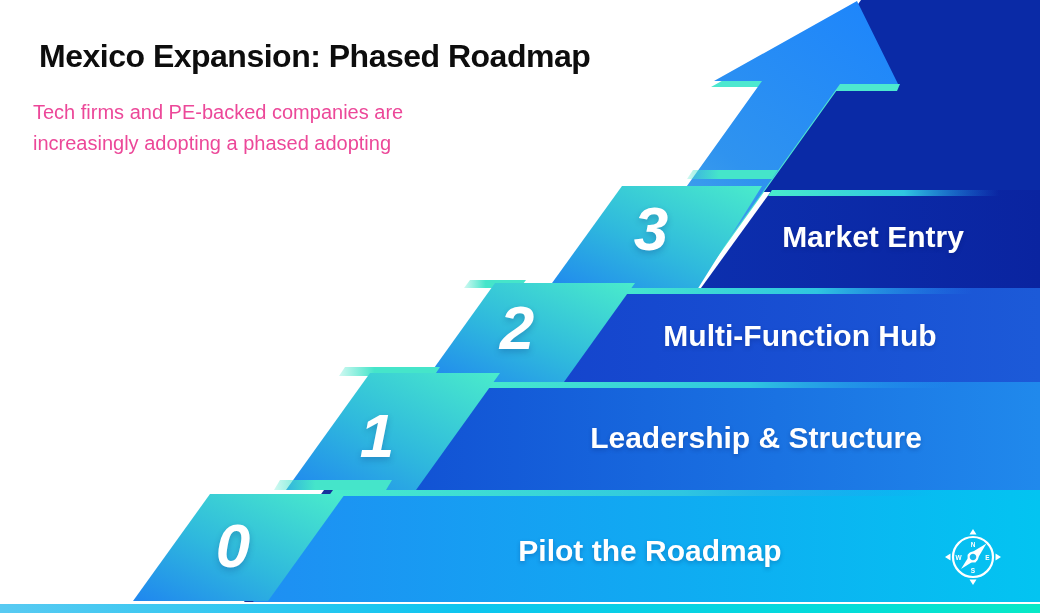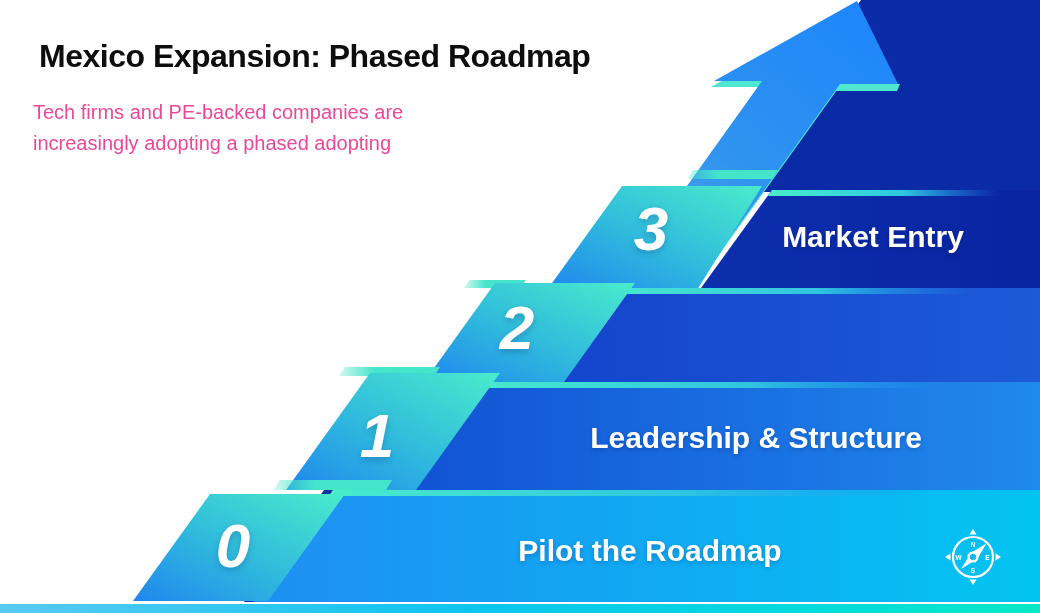--- a/index.html
+++ b/index.html
@@ -162,20 +162,21 @@
     <div>increasingly adopting a phased adopting</div>
   </div>
 
   <div class="step-num num-0">0</div>
   <div class="step-num num-1">1</div>
   <div class="step-num num-2">2</div>
   <div class="step-num num-3">3</div>
 
   <div class="step-label label-0">Pilot the Roadmap</div>
   <div class="step-label label-1">Leadership &amp; Structure</div>
+  <div class="step-label label-2">Multi-Function Hub</div>
   <div class="step-label label-3">Market Entry</div>
 
   <svg class="compass" viewBox="-32 -32 64 64" aria-hidden="true">
     <circle cx="0" cy="0" r="20" fill="none" stroke="#ffffff" stroke-width="2.2"></circle>
     <polygon points="0,-28 3.5,-22.5 -3.5,-22.5" fill="#ffffff"></polygon>
     <polygon points="28,0 22.5,3.5 22.5,-3.5" fill="#ffffff"></polygon>
     <polygon points="0,28 3.5,22.5 -3.5,22.5" fill="#ffffff"></polygon>
     <polygon points="-28,0 -22.5,3.5 -22.5,-3.5" fill="#ffffff"></polygon>
     <text x="0" y="-10.5">N</text>
     <text x="14.5" y="2.5">E</text>

